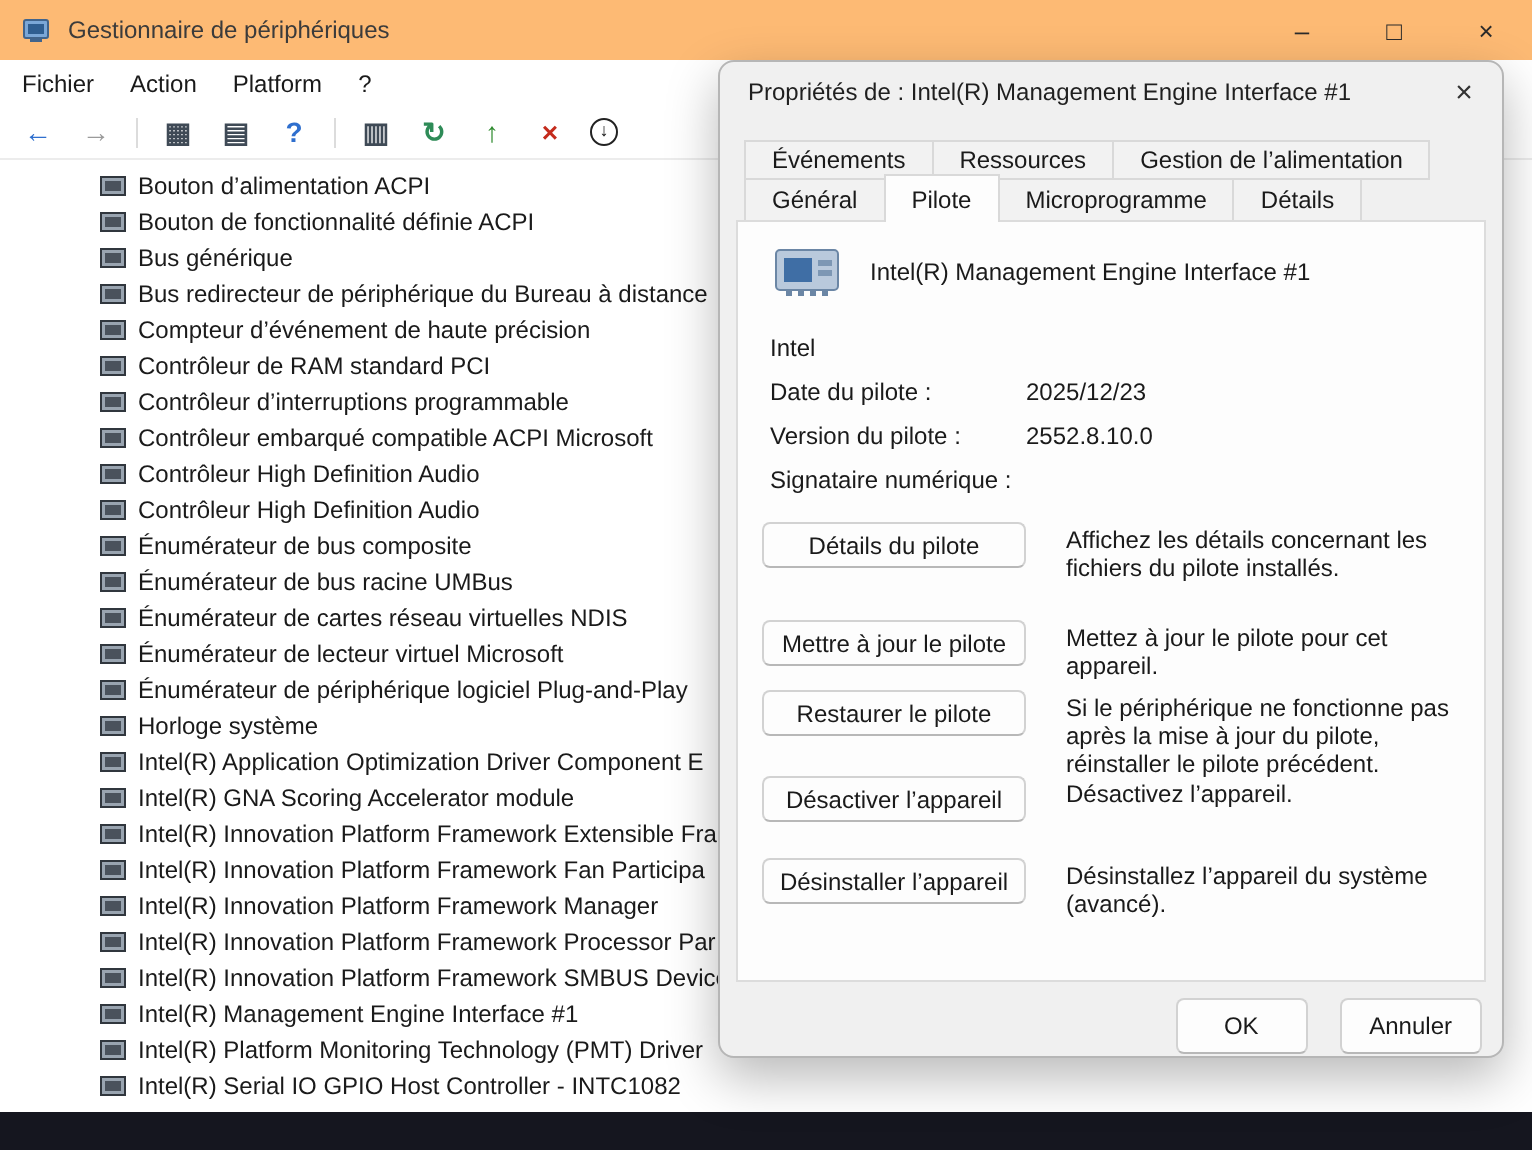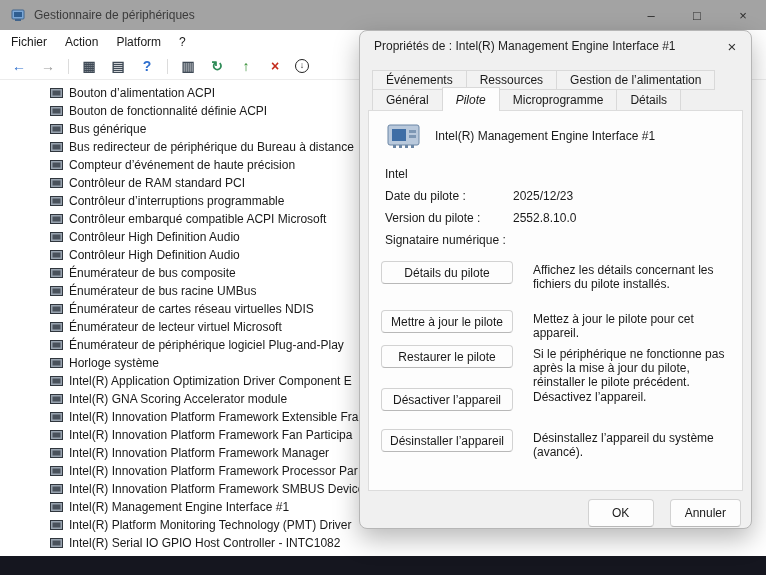--- a/index.html
+++ b/index.html
@@ -1,20 +1,20 @@
 <!DOCTYPE html>
 <html><head>
 <meta charset="utf-8">
 <style>
   html,body{margin:0;padding:0;background:#d9d9d9;}
   *{box-sizing:border-box;}
   .screen{position:relative;width:766px;height:575px;background:#fff;overflow:hidden;
           font-family:"Liberation Sans",sans-serif;color:#1a1a1a;}
   
-  .titlebar{height:30px;background:#a3a3a3;display:flex;align-items:center;}
+  .titlebar{height:30px;background:#fdba74;display:flex;align-items:center;}
   .app-icon{width:16px;height:16px;margin:0 8px 0 10px;display:flex;}
   .title-text{font-size:12px;color:#3b3b3b;}
   .win-controls{margin-left:auto;display:flex;height:30px;}
   .win-btn{width:46px;height:30px;display:flex;align-items:center;justify-content:center;
            font-size:13px;color:#2b2b2b;}
   .menubar{height:23px;display:flex;align-items:center;background:#fff;font-size:12px;padding-left:2px;}
   .menu-item{padding:0 9px;height:100%;display:flex;align-items:center;}
   .toolbar{height:27px;display:flex;align-items:center;gap:11px;padding-left:10px;
            background:#fff;border-bottom:1px solid #ececec;}
   .tb-icon{font-size:14px;font-weight:bold;width:18px;text-align:center;line-height:18px;}
@@ -33,21 +33,21 @@
   .dlg-titlebar{height:30px;display:flex;align-items:center;gap:8px;}
   .dlg-title{font-size:12px;color:#1f1f1f;padding-left:14px;white-space:nowrap;}
   .dlg-close{margin-left:auto;width:30px;height:26px;display:flex;align-items:center;
              justify-content:center;font-size:15px;color:#333;margin-right:4px;}
   .tabs{position:absolute;display:flex;}
   .tabs-row1{left:12px;top:39px;height:20px;}
   .tabs-row2{left:12px;top:58px;height:22px;}
   .tab{display:flex;align-items:center;justify-content:center;padding:0 13px;font-size:12px;
        background:#f2f2f2;border:1px solid #d9d9d9;margin-right:-1px;height:100%;}
   .tab.active{background:#fdfdfd;border-bottom:none;margin-top:-2px;height:24px;
-              position:relative;z-index:5;font-style:italic;}
+              position:relative;z-index:5;}
   .tab-page{position:absolute;left:8px;right:8px;top:79px;height:381px;background:#fdfdfd;
             border:1px solid #dcdcdc;}
   .dev-header{position:absolute;left:16px;top:10px;display:flex;align-items:center;gap:12px;}
   .dev-big-icon{width:38px;height:30px;display:flex;}
   .dev-name{font-size:12px;}
   .driver-fields{position:absolute;left:16px;right:12px;top:56px;font-size:12px;}
   .field-row{display:flex;min-height:22px;}
   .field-label{width:128px;flex:none;}
   .field-value{flex:1;line-height:14px;}
   .driver-actions{position:absolute;left:0;top:0;right:0;bottom:0;}

